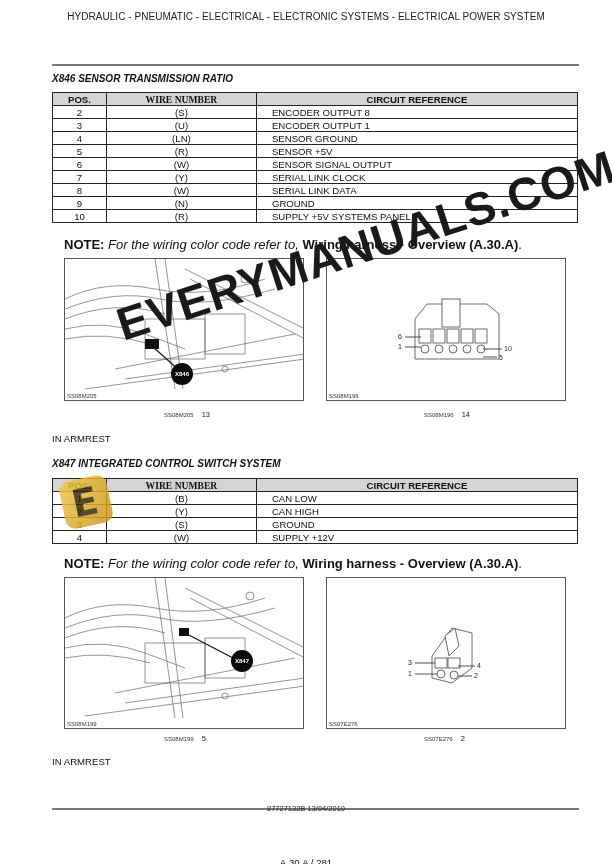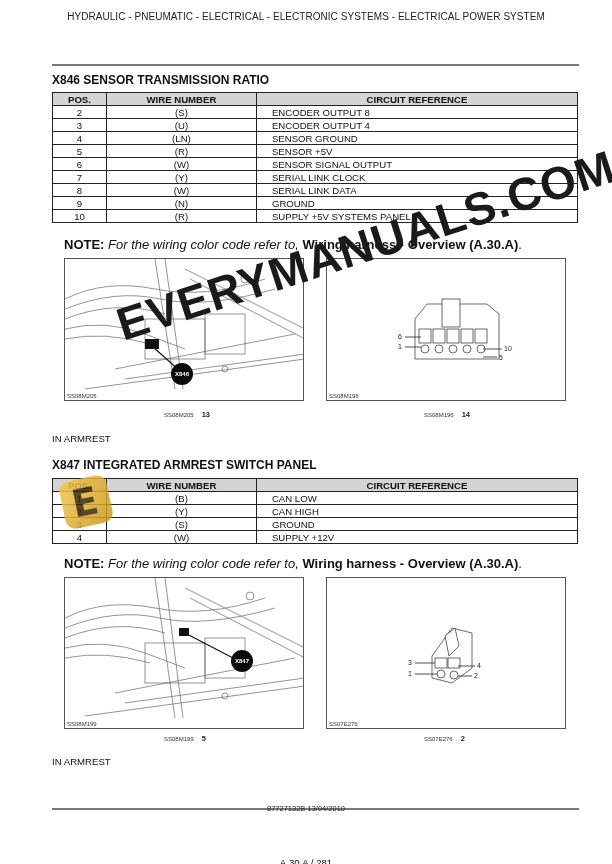--- a/index.html
+++ b/index.html
@@ -4,39 +4,39 @@
   <style>
     * { box-sizing: border-box; margin: 0; padding: 0; }
     html, body { width: 612px; height: 864px; background: #ffffff; overflow: hidden; }
     body { position: relative; font-family: "Liberation Sans", sans-serif; color: #111; }
 
     .running-head { position: absolute; top: 11px; left: 0; width: 612px; text-align: center; font-size: 10px; color: #222; letter-spacing: 0.05px; }
     .rule { position: absolute; left: 52px; width: 527px; height: 2px; background: #7a7a7a; }
     .rule.top { top: 64px; }
     .rule.bottom { top: 808px; }
 
-    .section-title { position: absolute; left: 52px; font-size: 12px; font-weight: bold; color: #111; }
+    .section-title { position: absolute; left: 52px; font-size: 10px; font-weight: bold; font-style: italic; color: #111; }
 
     table.pin { position: absolute; left: 52px; width: 526px; border-collapse: collapse; font-size: 9.6px; }
     table.pin th, table.pin td { border: 1px solid #222; height: 13px; line-height: 11px; padding: 0 15px; }
     table.pin th { background: #d4d4d4; font-weight: bold; text-align: center; color: #111; }
     table.pin td.c-pos { width: 45px; text-align: center; }
     table.pin td.c-wire { width: 150px; text-align: center; }
     table.pin td.c-ref { text-align: left; }
     table.pin th.c-pos { width: 45px; }
-    table.pin th.c-wire { width: 150px; }
+    table.pin th.c-wire { width: 150px; font-family: Liberation Serif, serif; }
 
     .note { position: absolute; left: 64px; font-size: 13px; color: #111; }
     .note b { font-weight: bold; }
     .note i { font-style: italic; }
 
     .figure { position: absolute; border: 1px solid #555; background: #fff; overflow: hidden; }
     .fig-code { position: absolute; left: 2px; bottom: 1px; font-size: 6px; color: #333; }
     .caption { position: absolute; font-size: 6px; color: #333; }
-    .caption .num { font-size: 7.5px; margin-left: 8px; color: #222; font-weight: bold; }
+    .caption .num { font-size: 7.5px; margin-left: 8px; color: #222; }
 
     .loc { position: absolute; left: 52px; font-size: 9.6px; color: #111; }
 
     .footer-code { position: absolute; top: 804px; left: 0; width: 612px; text-align: center; font-size: 7.5px; color: #222; }
     .footer-page { position: absolute; top: 823px; left: 0; width: 612px; text-align: center; font-size: 9.6px; color: #111; margin-top: 34px; }
 
     .callout { position: absolute; width: 22px; height: 22px; border-radius: 50%; background: #0a0a0a; color: #fff; font-size: 6px; font-weight: bold; text-align: center; line-height: 22px; }
 
     .watermark { position: absolute; left: 110px; top: 300px; font-size: 46px; font-weight: bold; color: #1a1a1a; transform: rotate(-18deg); transform-origin: left top; letter-spacing: 1px; white-space: nowrap; pointer-events: none; }
     .wm-logo { position: absolute; left: 62px; top: 478px; width: 48px; height: 48px; border-radius: 10px; background: linear-gradient(135deg, #f2c94c, #c99516); opacity: 0.85; transform: rotate(-12deg); }
@@ -60,21 +60,21 @@
   </thead>
   <tbody>
     <tr>
         <td class="c-pos">2</td>
         <td class="c-wire">(S)</td>
         <td class="c-ref">ENCODER OUTPUT 8</td>
       </tr>
     <tr>
         <td class="c-pos">3</td>
         <td class="c-wire">(U)</td>
-        <td class="c-ref">ENCODER OUTPUT 4</td>
+        <td class="c-ref">ENCODER OUTPUT 1</td>
       </tr>
     <tr>
         <td class="c-pos">4</td>
         <td class="c-wire">(LN)</td>
         <td class="c-ref">SENSOR GROUND</td>
       </tr>
     <tr>
         <td class="c-pos">5</td>
         <td class="c-wire">(R)</td>
         <td class="c-ref">SENSOR +5V</td>
@@ -169,21 +169,21 @@
     <text x="172" y="101" font-size="7" font-family="Liberation Sans, sans-serif" fill="#222">5</text>
   </svg>
   <div class="fig-code">SS08M196</div>
 </div>
 <div class="caption" style="left:424px; top:410px;">
   <span>SS08M196</span><span class="num">14</span>
 </div>
 
 <div class="loc" style="top:433px;">IN ARMREST</div>
 
-<div class="section-title" style="top:458px;">X847 INTEGRATED ARMREST SWITCH PANEL</div>
+<div class="section-title" style="top:458px;">X847 INTEGRATED CONTROL SWITCH SYSTEM</div>
 
 <table class="pin" style="top:478px;">
   <thead>
     <tr>
       <th class="c-pos">POS.</th>
       <th class="c-wire">WIRE NUMBER</th>
       <th>CIRCUIT REFERENCE</th>
     </tr>
   </thead>
   <tbody>

